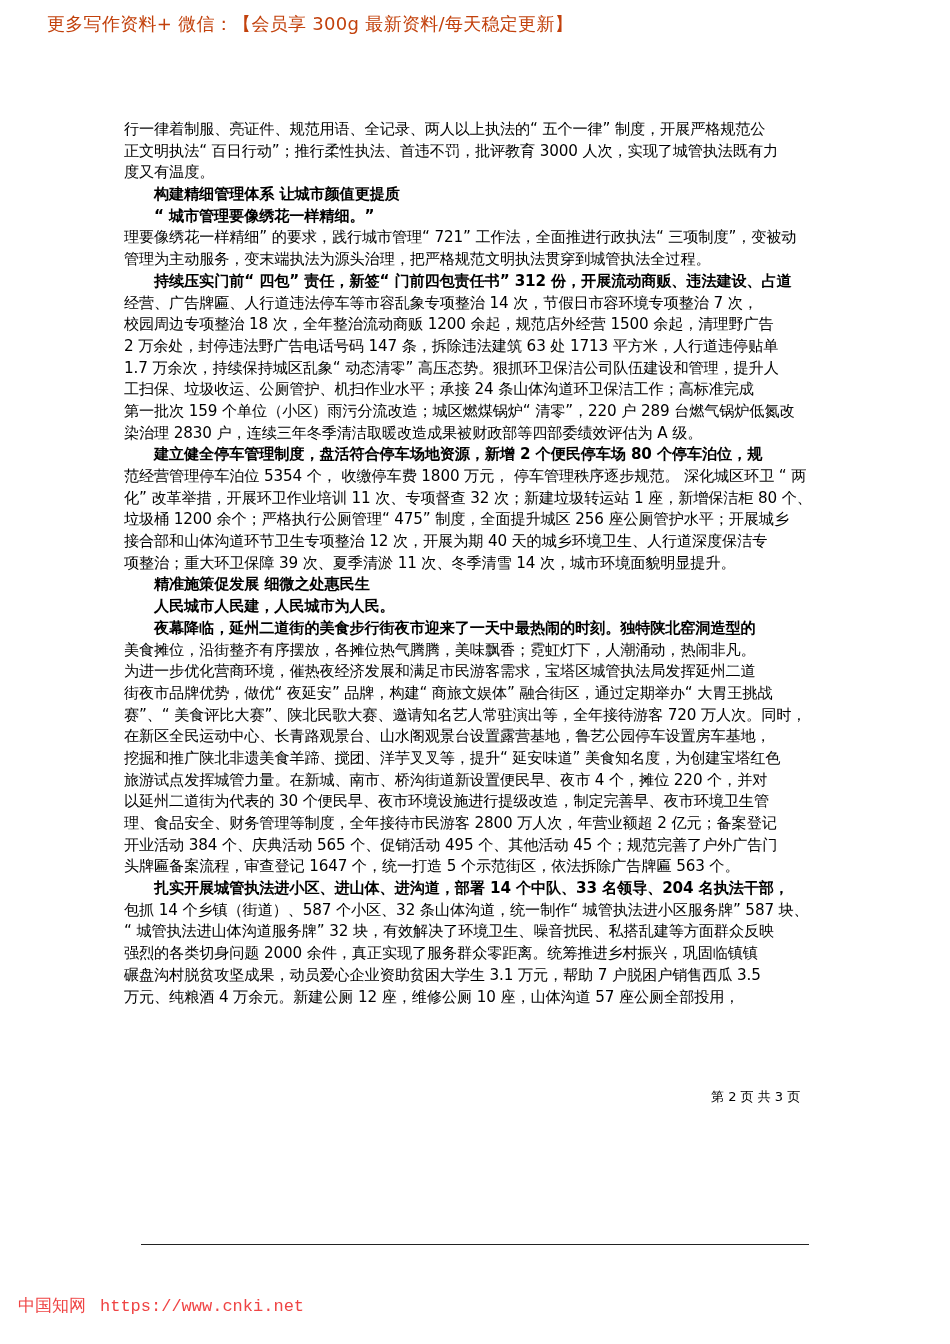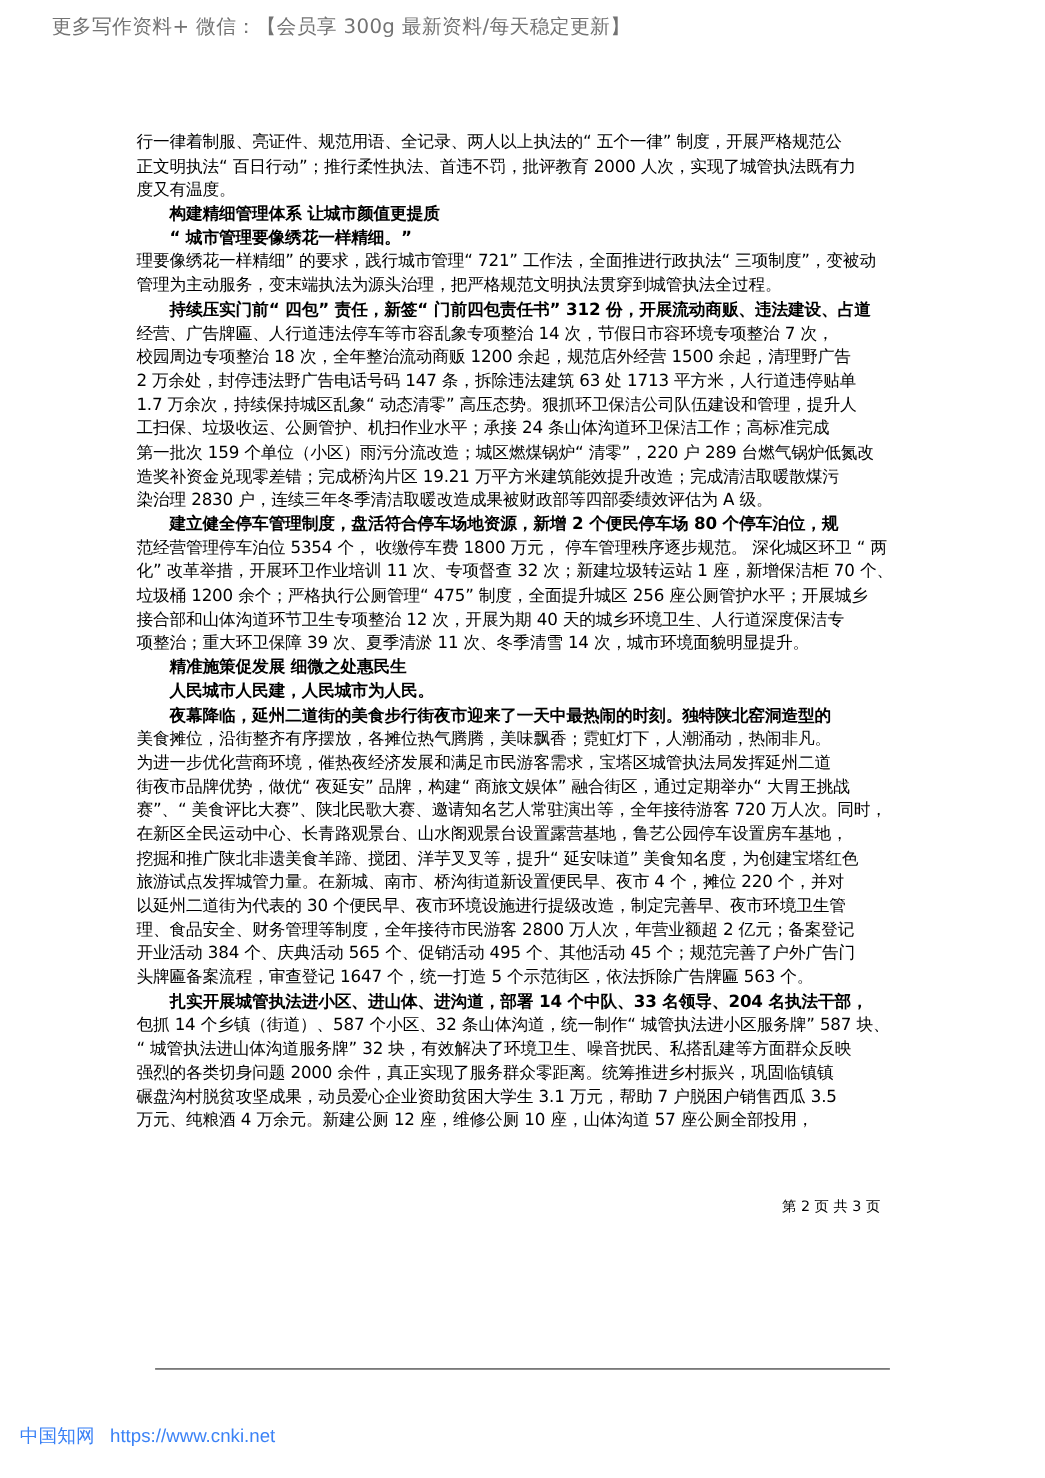--- a/index.html
+++ b/index.html
@@ -1,55 +1,54 @@
 <!DOCTYPE html>
 <html><head>
 <meta charset="utf-8">
 <style>
   html, body { margin: 0; padding: 0; background: #ffffff; }
   body { width: 950px; height: 1344px; position: relative; overflow: hidden;
          font-family: "DejaVu Sans", "Liberation Sans", sans-serif; color: #000; }
-  .banner { position: absolute; left: 47px; top: 12px; font-size: 18px; color: #737373;
+  .banner { position: absolute; left: 47px; top: 12px; font-size: 18px; color: #c2410c;
             letter-spacing: 0.3px; white-space: nowrap; }
   .body-text { position: absolute; left: 124px; top: 119px; width: 720px; }
   .line { font-size: 15.2px; line-height: 21.7px; height: 21.7px; white-space: nowrap;
           letter-spacing: -0.15px; }
   .indent { padding-left: 30px; font-weight: bold; }
   .page-num { position: absolute; left: 711px; top: 1088px; font-size: 13px; white-space: nowrap; }
   .footer-rule { position: absolute; left: 141px; top: 1244px; width: 668px; height: 0;
                  border-top: 1.5px solid #222; }
-  .watermark { position: absolute; left: 18px; top: 1294px; font-size: 17px; color: #3b82f6;
-               white-space: nowrap; font-family: Liberation Sans, sans-serif; }
+  .watermark { position: absolute; left: 18px; top: 1294px; font-size: 17px; color: #ef4444;
+               white-space: nowrap; font-family: Liberation Mono, monospace; }
   .watermark .url { margin-left: 14px; }
 </style>
 </head>
 <body>
 
 <div class="banner">更多写作资料+ 微信：【会员享 300g 最新资料/每天稳定更新】</div>
 
 <div class="body-text" id="doc-body">
     <div class="line">行一律着制服、亮证件、规范用语、全记录、两人以上执法的“ 五个一律” 制度，开展严格规范公</div>
-    <div class="line">正文明执法“ 百日行动”；推行柔性执法、首违不罚，批评教育 2000 人次，实现了城管执法既有力</div>
+    <div class="line">正文明执法“ 百日行动”；推行柔性执法、首违不罚，批评教育 3000 人次，实现了城管执法既有力</div>
     <div class="line">度又有温度。</div>
     <div class="line indent">构建精细管理体系 让城市颜值更提质</div>
     <div class="line indent">“ 城市管理要像绣花一样精细。”</div>
     <div class="line">理要像绣花一样精细” 的要求，践行城市管理“ 721” 工作法，全面推进行政执法“ 三项制度”，变被动</div>
     <div class="line">管理为主动服务，变末端执法为源头治理，把严格规范文明执法贯穿到城管执法全过程。</div>
     <div class="line indent">持续压实门前“ 四包” 责任，新签“ 门前四包责任书” 312 份，开展流动商贩、违法建设、占道</div>
     <div class="line">经营、广告牌匾、人行道违法停车等市容乱象专项整治 14 次，节假日市容环境专项整治 7 次，</div>
     <div class="line">校园周边专项整治 18 次，全年整治流动商贩 1200 余起，规范店外经营 1500 余起，清理野广告</div>
     <div class="line">2 万余处，封停违法野广告电话号码 147 条，拆除违法建筑 63 处 1713 平方米，人行道违停贴单</div>
     <div class="line">1.7 万余次，持续保持城区乱象“ 动态清零” 高压态势。狠抓环卫保洁公司队伍建设和管理，提升人</div>
     <div class="line">工扫保、垃圾收运、公厕管护、机扫作业水平；承接 24 条山体沟道环卫保洁工作；高标准完成</div>
     <div class="line">第一批次 159 个单位（小区）雨污分流改造；城区燃煤锅炉“ 清零”，220 户 289 台燃气锅炉低氮改</div>
-    <div class="line">造奖补资金兑现零差错；完成桥沟片区 19.21 万平方米建筑能效提升改造；完成清洁取暖散煤污</div>
     <div class="line">染治理 2830 户，连续三年冬季清洁取暖改造成果被财政部等四部委绩效评估为 A 级。</div>
     <div class="line indent">建立健全停车管理制度，盘活符合停车场地资源，新增 2 个便民停车场 80 个停车泊位，规</div>
     <div class="line">范经营管理停车泊位 5354 个， 收缴停车费 1800 万元， 停车管理秩序逐步规范。 深化城区环卫 “ 两</div>
-    <div class="line">化” 改革举措，开展环卫作业培训 11 次、专项督查 32 次；新建垃圾转运站 1 座，新增保洁柜 70 个、</div>
+    <div class="line">化” 改革举措，开展环卫作业培训 11 次、专项督查 32 次；新建垃圾转运站 1 座，新增保洁柜 80 个、</div>
     <div class="line">垃圾桶 1200 余个；严格执行公厕管理“ 475” 制度，全面提升城区 256 座公厕管护水平；开展城乡</div>
     <div class="line">接合部和山体沟道环节卫生专项整治 12 次，开展为期 40 天的城乡环境卫生、人行道深度保洁专</div>
     <div class="line">项整治；重大环卫保障 39 次、夏季清淤 11 次、冬季清雪 14 次，城市环境面貌明显提升。</div>
     <div class="line indent">精准施策促发展 细微之处惠民生</div>
     <div class="line indent">人民城市人民建，人民城市为人民。</div>
     <div class="line indent">夜幕降临，延州二道街的美食步行街夜市迎来了一天中最热闹的时刻。独特陕北窑洞造型的</div>
     <div class="line">美食摊位，沿街整齐有序摆放，各摊位热气腾腾，美味飘香；霓虹灯下，人潮涌动，热闹非凡。</div>
     <div class="line">为进一步优化营商环境，催热夜经济发展和满足市民游客需求，宝塔区城管执法局发挥延州二道</div>
     <div class="line">街夜市品牌优势，做优“ 夜延安” 品牌，构建“ 商旅文娱体” 融合街区，通过定期举办“ 大胃王挑战</div>
     <div class="line">赛”、“ 美食评比大赛”、陕北民歌大赛、邀请知名艺人常驻演出等，全年接待游客 720 万人次。同时，</div>

